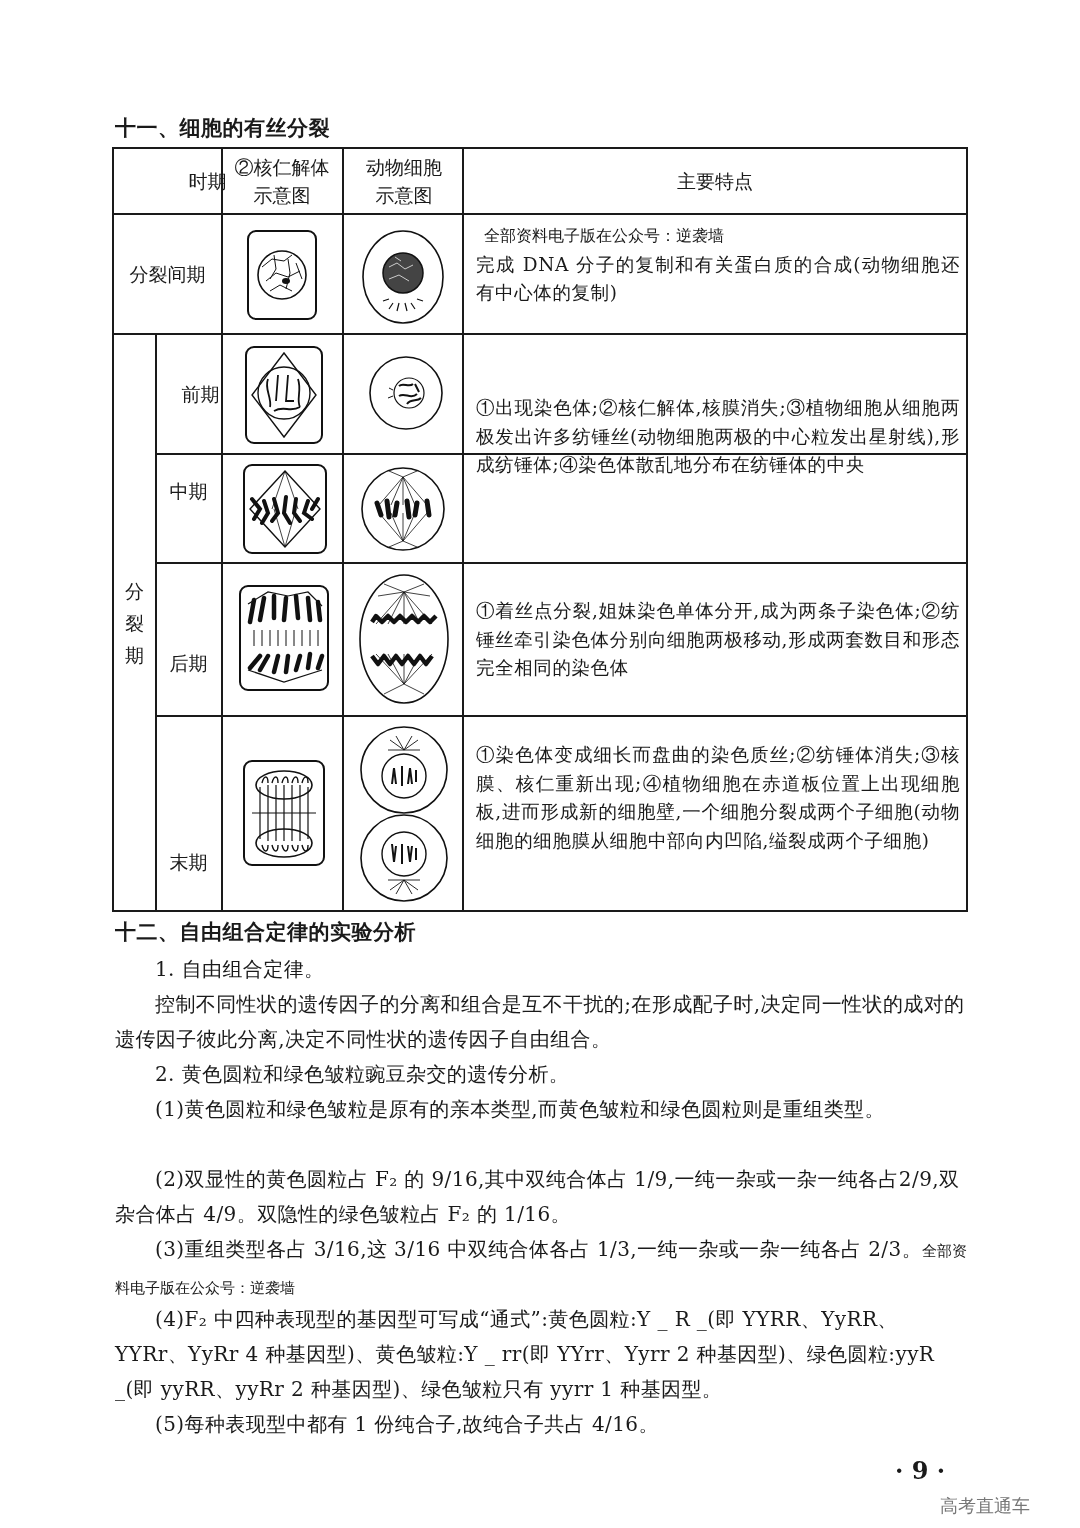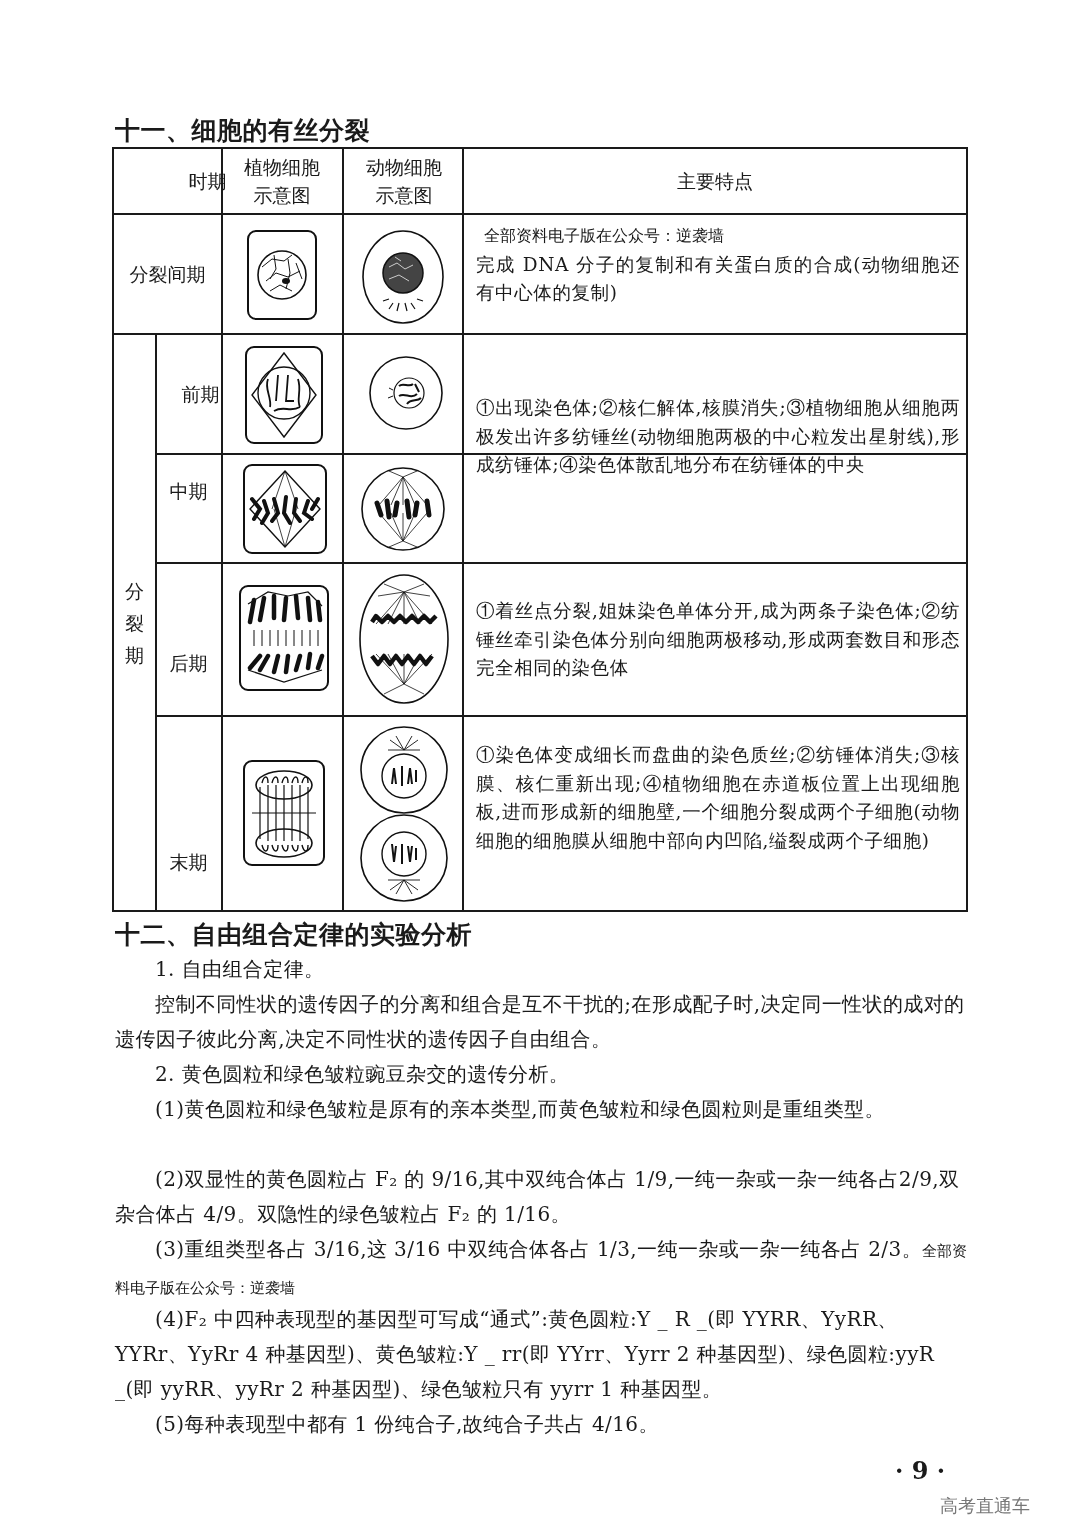--- a/index.html
+++ b/index.html
@@ -1,19 +1,19 @@
 <!DOCTYPE html>
 <html><head>
 <meta charset="utf-8">
 <style>
   html, body { margin:0; padding:0; background:#fff; }
   body { width:1080px; height:1528px; position:relative; overflow:hidden;
          font-family:"DejaVu Serif","Liberation Serif",serif; color:#1a1a1a; }
   .abs { position:absolute; }
-  .h2 { font-family:"DejaVu Sans","Liberation Sans",sans-serif; font-weight:bold; font-size:25px; letter-spacing:0.5px; }
+  .h2 { font-family:"DejaVu Sans","Liberation Sans",sans-serif; font-weight:bold; font-size:21px; letter-spacing:0.5px; }
   .tbl { position:absolute; left:112px; top:147px; width:856px; height:765px;
          border:2.5px solid #1a1a1a; box-sizing:border-box; }
   .vl { position:absolute; width:1.5px; background:#1a1a1a; }
   .hl { position:absolute; height:1.5px; background:#1a1a1a; }
   .cell { position:absolute; display:flex; align-items:center; justify-content:center; text-align:center;
           font-size:19px; line-height:28px; }
   .feat { position:absolute; font-size:18.5px; line-height:28.5px; letter-spacing:0.6px; text-align:justify; }
   .wm { font-family:"DejaVu Sans","Liberation Sans",sans-serif; font-size:16px; letter-spacing:0; }
   .para { position:absolute; left:115px; width:855px; font-size:20px; line-height:35px; letter-spacing:0.4px; }
   .indent { text-indent:2em; }
@@ -34,21 +34,21 @@
   <div class="vl" style="left:348px; top:0; height:762px;"></div>
 
   <div class="hl" style="left:0; top:64px; width:853px;"></div>
   <div class="hl" style="left:0; top:184px; width:853px;"></div>
   <div class="hl" style="left:41px; top:304px; width:812px;"></div>
   <div class="hl" style="left:41px; top:413px; width:812px;"></div>
   <div class="hl" style="left:41px; top:566px; width:812px;"></div>
 
   <div class="cell" style="left:0; top:0; width:107px; height:64px;padding-left:40px;">时期</div>
   <div class="cell" style="left:108px; top:0; width:120px; height:64px; flex-direction:column;">
-    <span>植物细胞</span>
+    <span>②核仁解体</span>
     <span>示意图</span>
   </div>
   <div class="cell" style="left:229px; top:0; width:122px; height:64px; flex-direction:column;">
     <span>动物细胞</span>
     <span>示意图</span>
   </div>
   <div class="cell" style="left:349px; top:0; width:504px; height:64px;">主要特点</div>
 
   <div class="cell" style="left:0; top:65px; width:107px; height:119px;">分裂间期</div>
   <div class="abs" style="left:132px; top:80px;">

